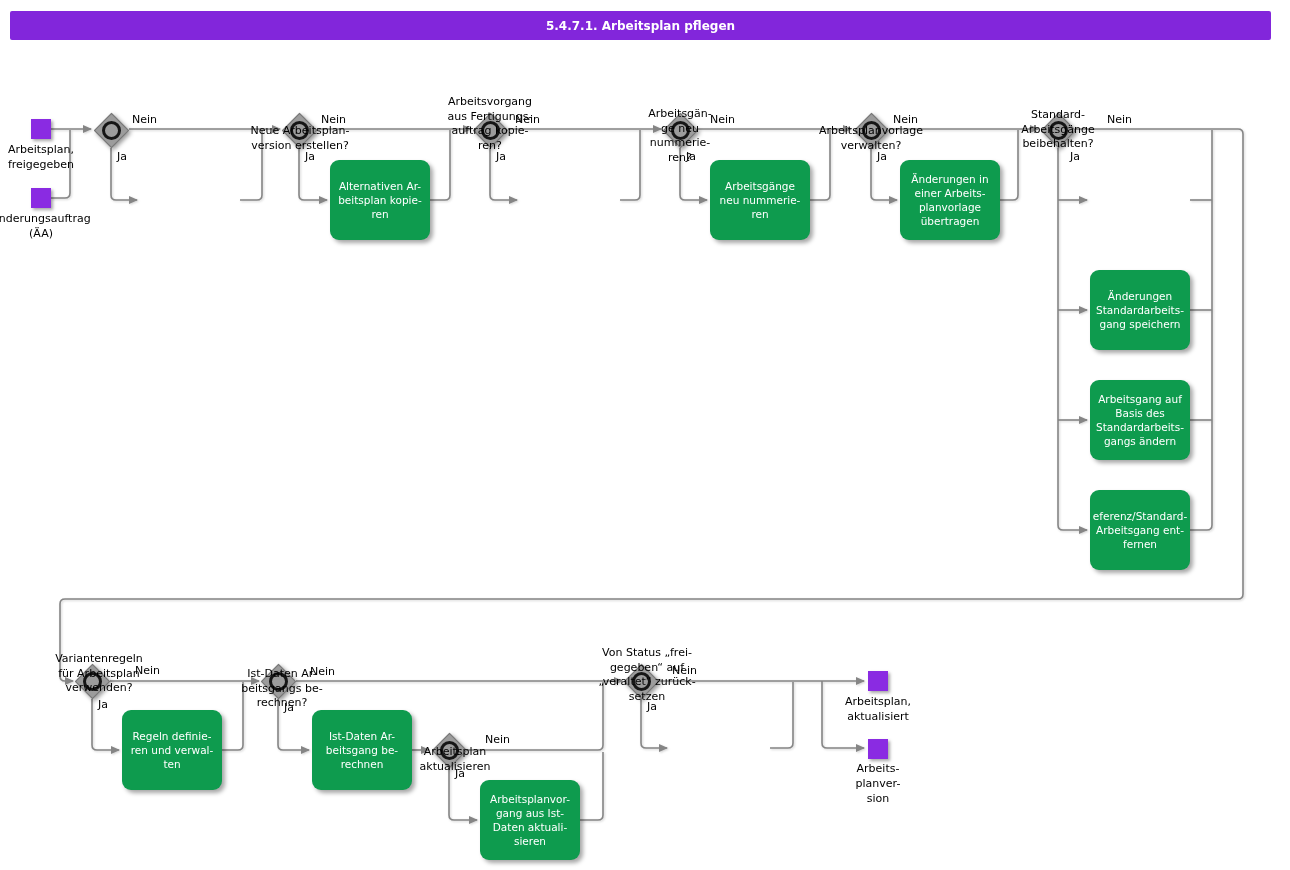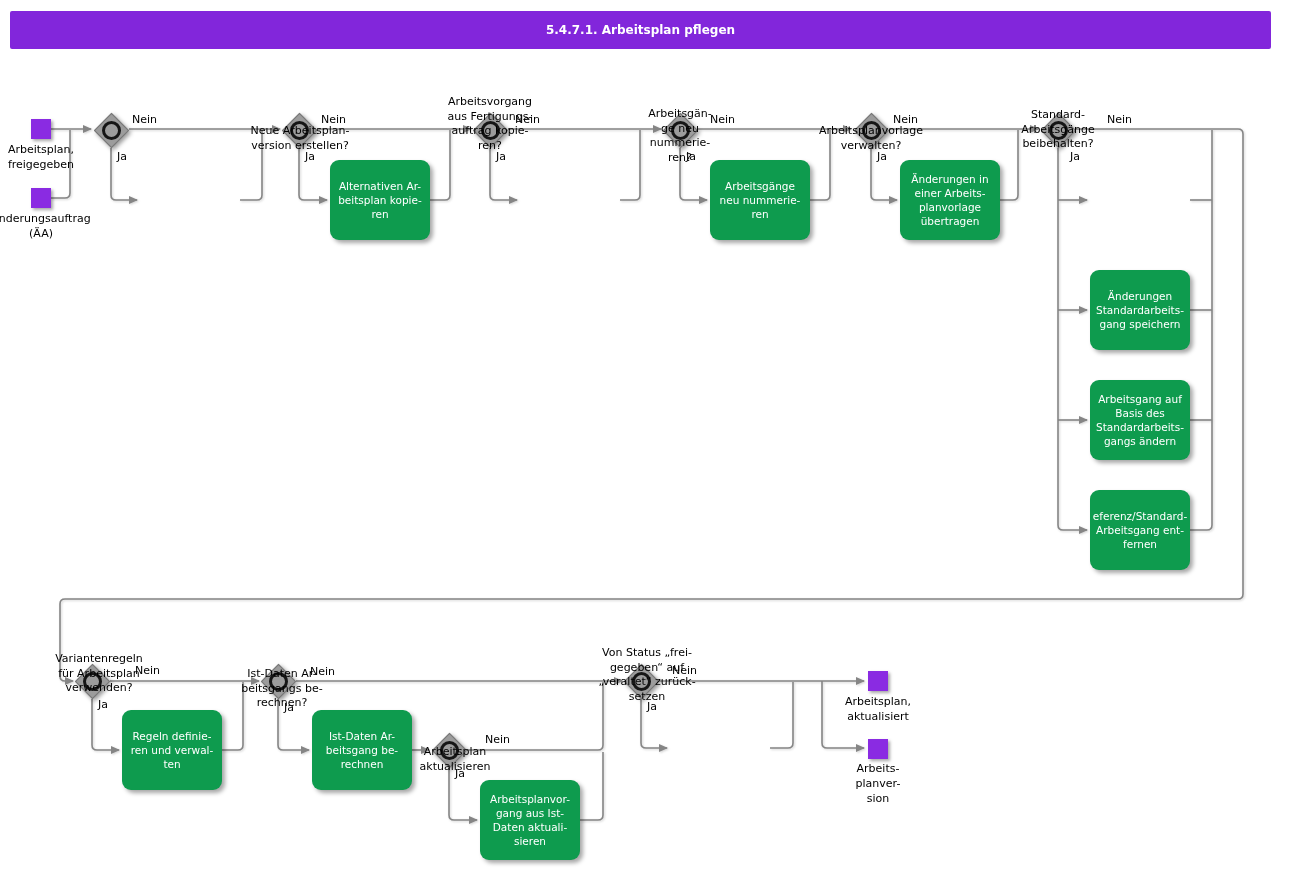--- a/index.html
+++ b/index.html
@@ -1,21 +1,21 @@
 <!DOCTYPE html>
 <html><head>
 <meta charset="utf-8">
 <style>
   html,body{margin:0;padding:0;background:#fff;}
   #stage{
     position:relative;width:1290px;height:870px;overflow:hidden;background:#fff;
     font-family:"DejaVu Sans","Liberation Sans",sans-serif;color:#000;
   }
   .header-bar{
-    position:absolute;left:10px;top:11px;width:1261px;height:38px;
+    position:absolute;left:10px;top:11px;width:1261px;height:29px;
     background:var(--c-header,#8226DB);color:#fff;display:flex;align-items:center;justify-content:center;
     font-size:12px;font-weight:bold;border-radius:2px;
   }
   svg.connectors{position:absolute;left:0;top:0;pointer-events:none;
     filter:drop-shadow(1.5px 1.5px 1px rgba(0,0,0,.18));}
   .evt{
     position:absolute;width:20px;height:20px;background:var(--c-event,#8A2BE2);
     box-shadow:2px 2px 3px rgba(0,0,0,.35);
   }
   .elabel{

